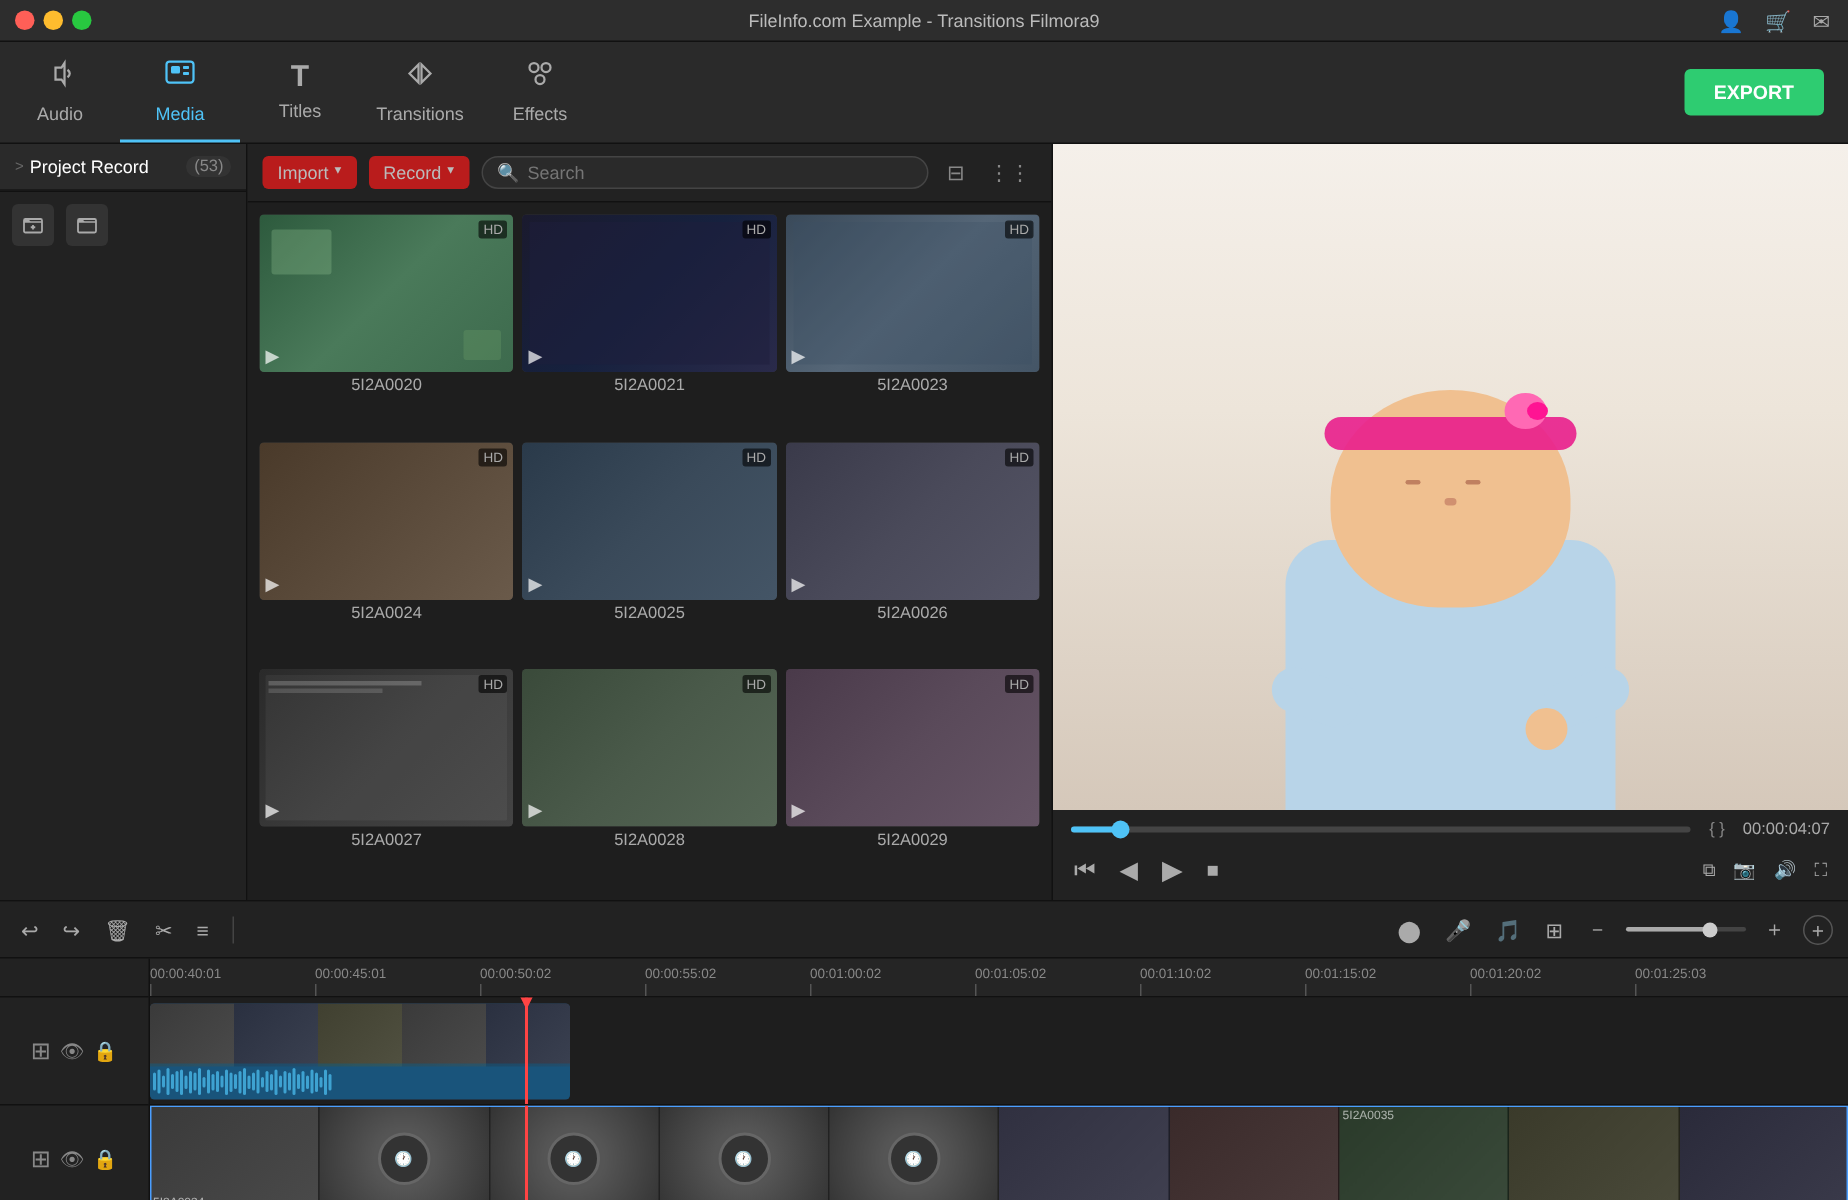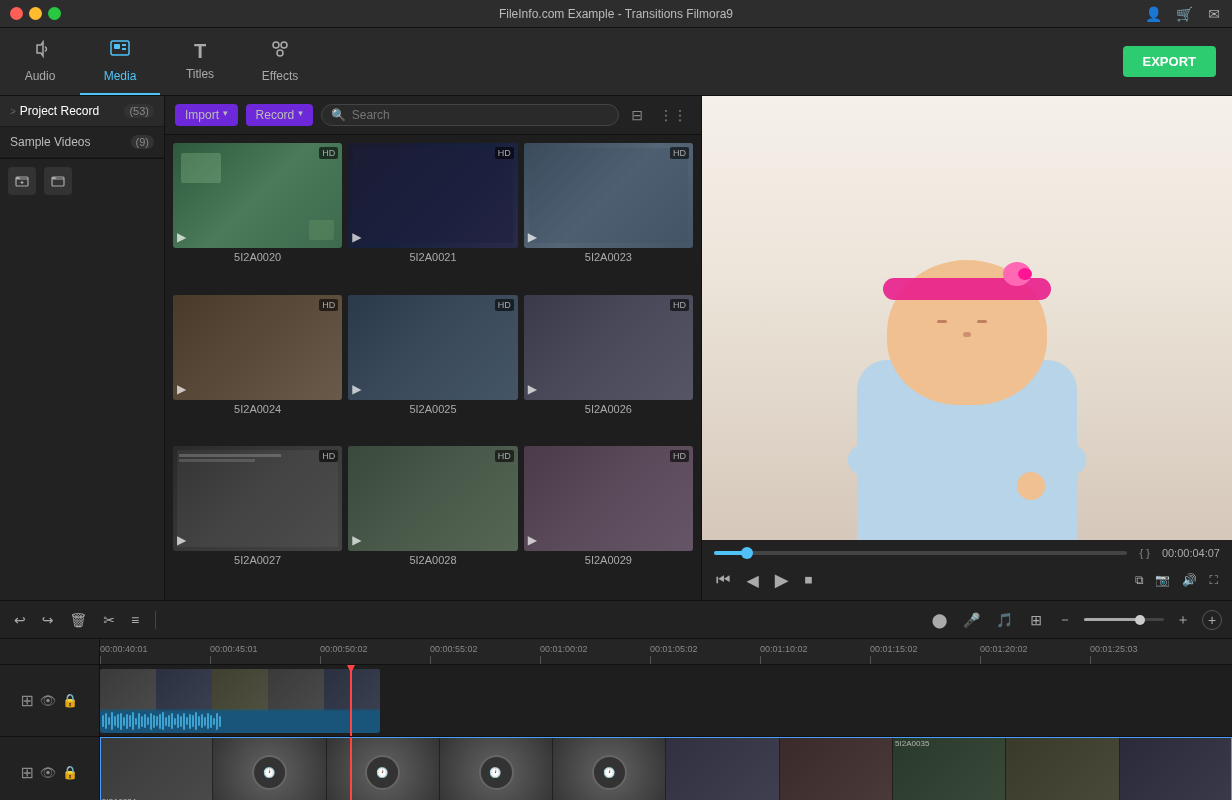--- a/index.html
+++ b/index.html
@@ -171,21 +171,21 @@
     }
     .media-toolbar {
       display: flex;
       align-items: center;
       padding: 8px 10px;
       gap: 8px;
       border-bottom: 1px solid #111;
       background: #222;
     }
     .media-btn {
-      background: #6d28d9;
+      background: #b91c1c;
       border: none;
       border-radius: 4px;
       color: #bbb;
       padding: 4px 10px;
       font-size: 12px;
       cursor: pointer;
       display: flex;
       gap: 4px;
     }
     .search-box {
@@ -650,46 +650,49 @@
       </span>
       <span>Media</span>
     </div>
     <div class="nav-tab">
       <span class="tab-icon" style="font-size:20px;color:#aaa;font-weight:bold;">T</span>
       <span>Titles</span>
     </div>
     <div class="nav-tab">
       <span class="tab-icon">
         <svg width="22" height="22" viewBox="0 0 22 22" fill="none">
+          <path d="M4 11 L10 5 L10 17Z" fill="none" stroke="#aaa" stroke-width="1.5"></path>
+          <path d="M18 11 L12 5 L12 17Z" fill="none" stroke="#aaa" stroke-width="1.5"></path>
+        </svg>
+      </span>
+      <span>Transitions</span>
+    </div>
+    <div class="nav-tab">
+      <span class="tab-icon">
+        <svg width="22" height="22" viewBox="0 0 22 22" fill="none">
           <circle cx="7" cy="7" r="3" stroke="#aaa" stroke-width="1.5" fill="none"></circle>
           <circle cx="15" cy="7" r="3" stroke="#aaa" stroke-width="1.5" fill="none"></circle>
           <circle cx="11" cy="15" r="3" stroke="#aaa" stroke-width="1.5" fill="none"></circle>
         </svg>
       </span>
       <span>Effects</span>
     </div>
   </div>
   <button class="export-btn">EXPORT</button>
 </div>
 
 <div class="main-area">
 
   <div class="sidebar">
     <div class="sidebar-item active">
       <div class="sidebar-item-left">
         <span class="sidebar-arrow">&gt;</span>
         <span>Project Record</span>
       </div>
       <span class="sidebar-count">(53)</span>
-    </div>
-    <div class="sidebar-item">
-      <div class="sidebar-item-left">
-        <span>Sample Videos</span>
-      </div>
-      <span class="sidebar-count">(9)</span>
     </div>
     <div style="flex:1;"></div>
     <div class="sidebar-add-btns">
       <button class="sidebar-btn">
         <svg width="14" height="14" viewBox="0 0 14 14" fill="none">
           <rect x="1" y="3" width="12" height="9" rx="1" stroke="#aaa" stroke-width="1.2" fill="none"></rect>
           <path d="M1 5h12" stroke="#aaa" stroke-width="1"></path>
           <path d="M1 3 L4 3 L5.5 5 L1 5Z" fill="#aaa"></path>
           <path d="M7 7v3M5.5 8.5h3" stroke="#aaa" stroke-width="1.2"></path>
         </svg>

